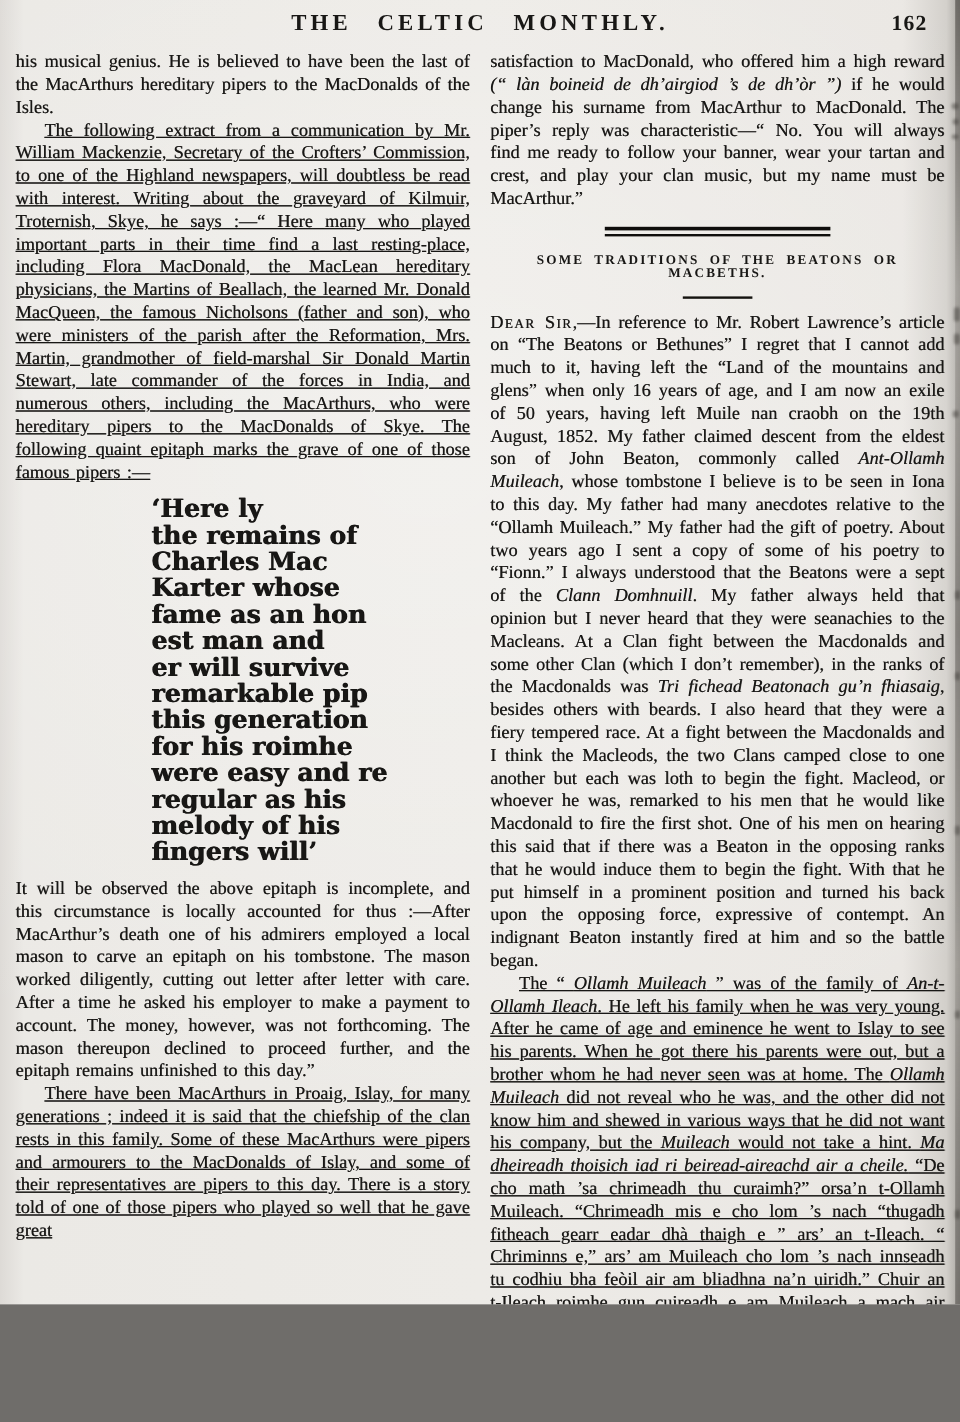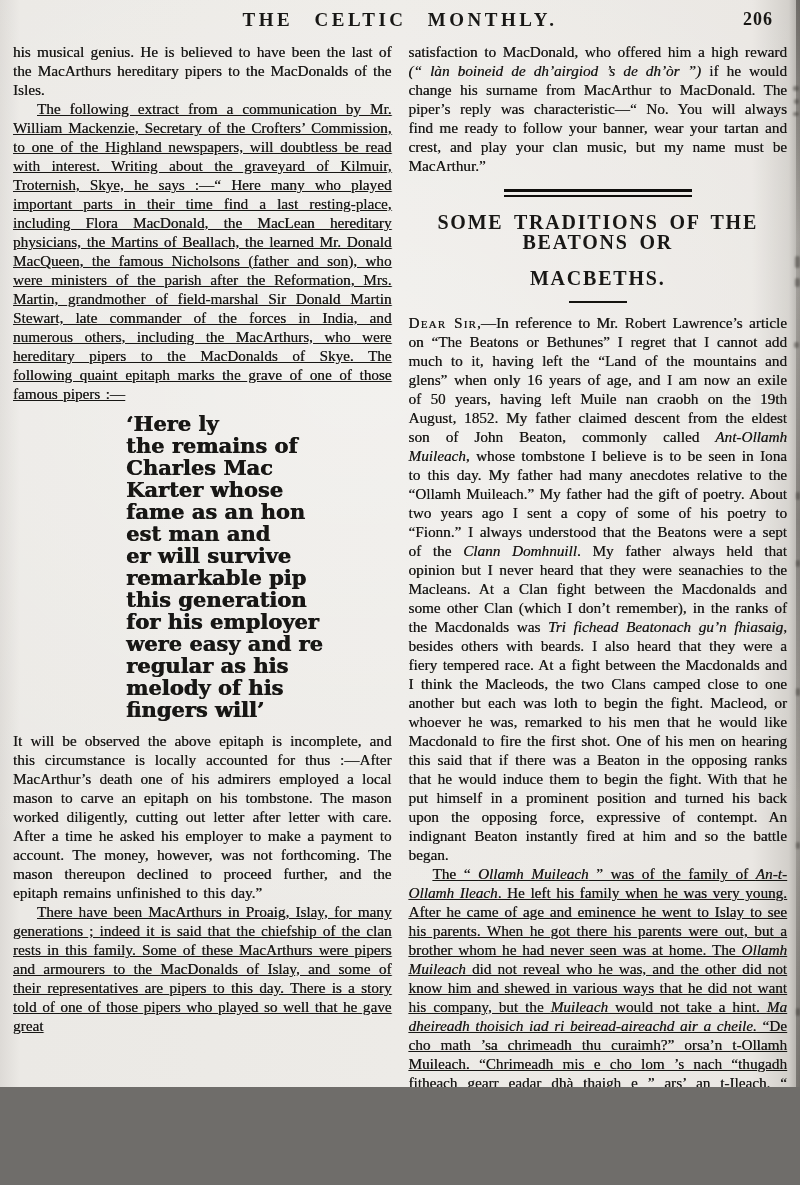--- a/index.html
+++ b/index.html
@@ -20,54 +20,54 @@
   p.para{margin:0;font-size:15.2px;line-height:19px;text-align:justify;
     word-spacing:1.6px;hyphens:none;text-shadow:.3px 0 0 rgba(24,23,21,.75);}
   p.ind{text-indent:24px;text-decoration:underline;}
   .it{font-style:italic;}
   .sc{font-variant:small-caps;letter-spacing:1.2px;}
   .epitaph{margin:10px 0 10px 113px;font-family:"DejaVu Serif",serif;font-weight:bold;
     font-size:21px;line-height:22px;}
   .ep-line{white-space:nowrap;text-shadow:.6px 0 0 #181715;}
   .double-rule{width:188px;height:3px;margin:14px auto 10px;
     border-top:3px solid #0f0e0c;border-bottom:2px solid #0f0e0c;}
-  .sec-head{text-align:center;font-weight:bold;font-size:20px;letter-spacing:1.8px;
+  .sec-head{text-align:center;font-weight:bold;font-size:11px;letter-spacing:1.8px;
     word-spacing:4px;line-height:1;}
   .sec-head .l1{margin-top:15px;}
-  .sec-head .l2{margin-top:16px;text-align:center;}
+  .sec-head .l2{text-align:center;}
   .short-rule{width:58px;border-top:2px solid #14130f;margin:13px auto 10px;}
   .edge-strip{position:absolute;top:0;right:0;width:4px;height:100%;
     background:linear-gradient(180deg,rgba(55,52,48,.55),rgba(110,106,100,.25) 22%,rgba(70,66,62,.45) 48%,rgba(120,116,110,.28) 74%,rgba(60,57,53,.5));
     filter:blur(.4px);}
   .smudge{position:absolute;background:#34312d;opacity:.45;filter:blur(1.3px);border-radius:2px;}
 </style>
 </head>
 <body>
 
 <div class="page">
   <div class="masthead">THE  CELTIC  MONTHLY.</div>
-  <div class="pageno">206</div>
+  <div class="pageno">162</div>
 
   <div class="columns">
     <div class="col">
       <div>
           <p class="para"><span>his musical genius.  He is believed to have been the last of the MacArthurs hereditary pipers to the MacDonalds of the Isles.</span></p>
           <p class="para ind"><span>The following extract from a communication by Mr. William Mackenzie, Secretary of the Crofters’ Commission, to one of the Highland newspapers, will doubtless be read with interest. Writing about the graveyard of Kilmuir, Troternish, Skye, he says :—“ Here many who played important parts in their time find a last resting-place, including Flora MacDonald, the MacLean hereditary physicians, the Martins of Beallach, the learned Mr. Donald MacQueen, the famous Nicholsons (father and son), who were ministers of the parish after the Reformation, Mrs. Martin, grandmother of field-marshal Sir Donald Martin Stewart, late commander of the forces in India, and numerous others, including the MacArthurs, who were hereditary pipers to the MacDonalds of Skye.  The following quaint epitaph marks the grave of one of those famous pipers :—</span></p>
         </div>
       <div class="epitaph">
           <div class="ep-line">‘Here ly</div>
           <div class="ep-line">the remains of</div>
           <div class="ep-line">Charles Mac</div>
           <div class="ep-line">Karter whose</div>
           <div class="ep-line">fame as an hon</div>
           <div class="ep-line">est man and</div>
           <div class="ep-line">er will survive</div>
           <div class="ep-line">remarkable pip</div>
           <div class="ep-line">this generation</div>
-          <div class="ep-line">for his employer</div>
+          <div class="ep-line">for his roimhe</div>
           <div class="ep-line">were easy and re</div>
           <div class="ep-line">regular as his</div>
           <div class="ep-line">melody of his</div>
           <div class="ep-line">fingers will’</div>
         </div>
       <div>
           <p class="para"><span>It will be observed the above epitaph is incomplete, and this circumstance is locally accounted for thus :—After MacArthur’s death one of his admirers employed a local mason to carve an epitaph on his tombstone.  The mason worked diligently, cutting out letter after letter with care. After a time he asked his employer to make a payment to account.  The money, however, was not forthcoming.  The mason thereupon declined to proceed further, and the epitaph remains unfinished to this day.”</span></p>
           <p class="para ind"><span>There have been MacArthurs in Proaig, Islay, for many generations ; indeed it is said that the chiefship of the clan rests in this family.  Some of these MacArthurs were pipers and armourers to the MacDonalds of Islay, and some of their representatives are pipers to this day.  There is a story told of one of those pipers who played so well that he gave great</span></p>
         </div>
     </div>

